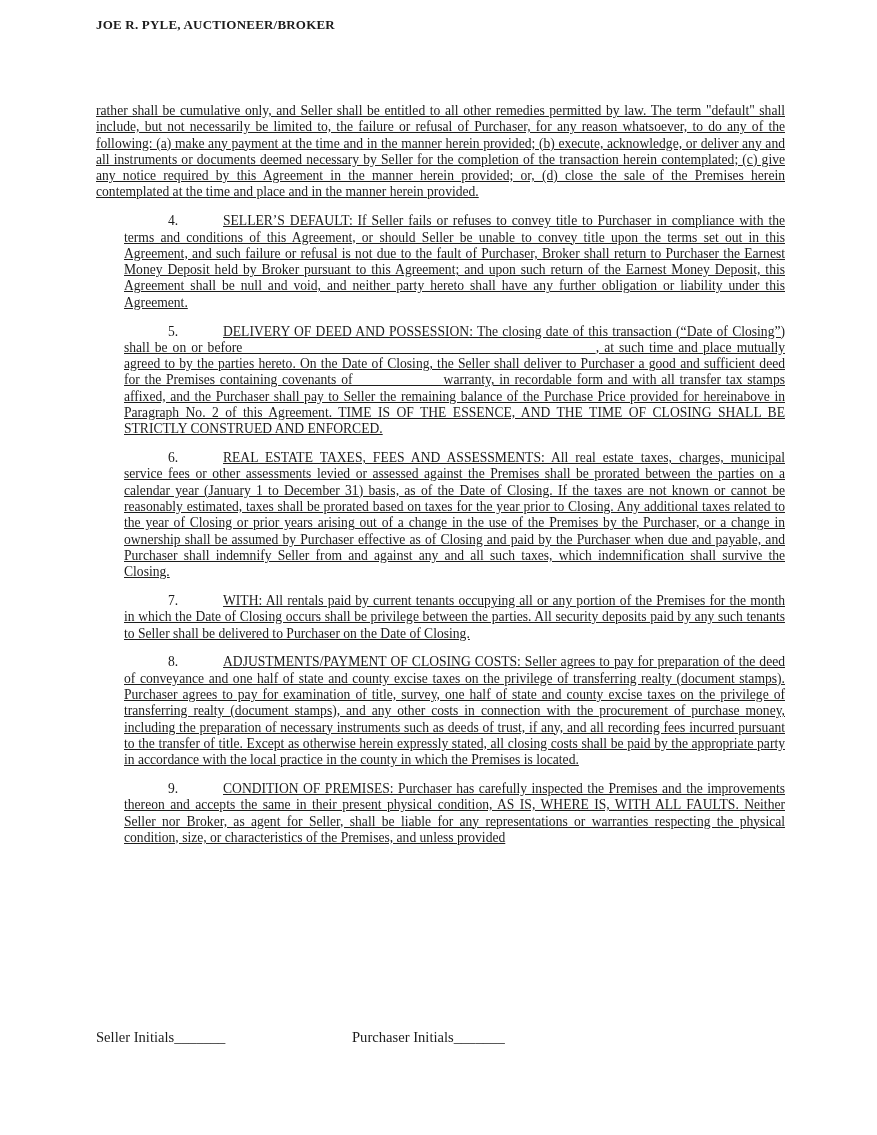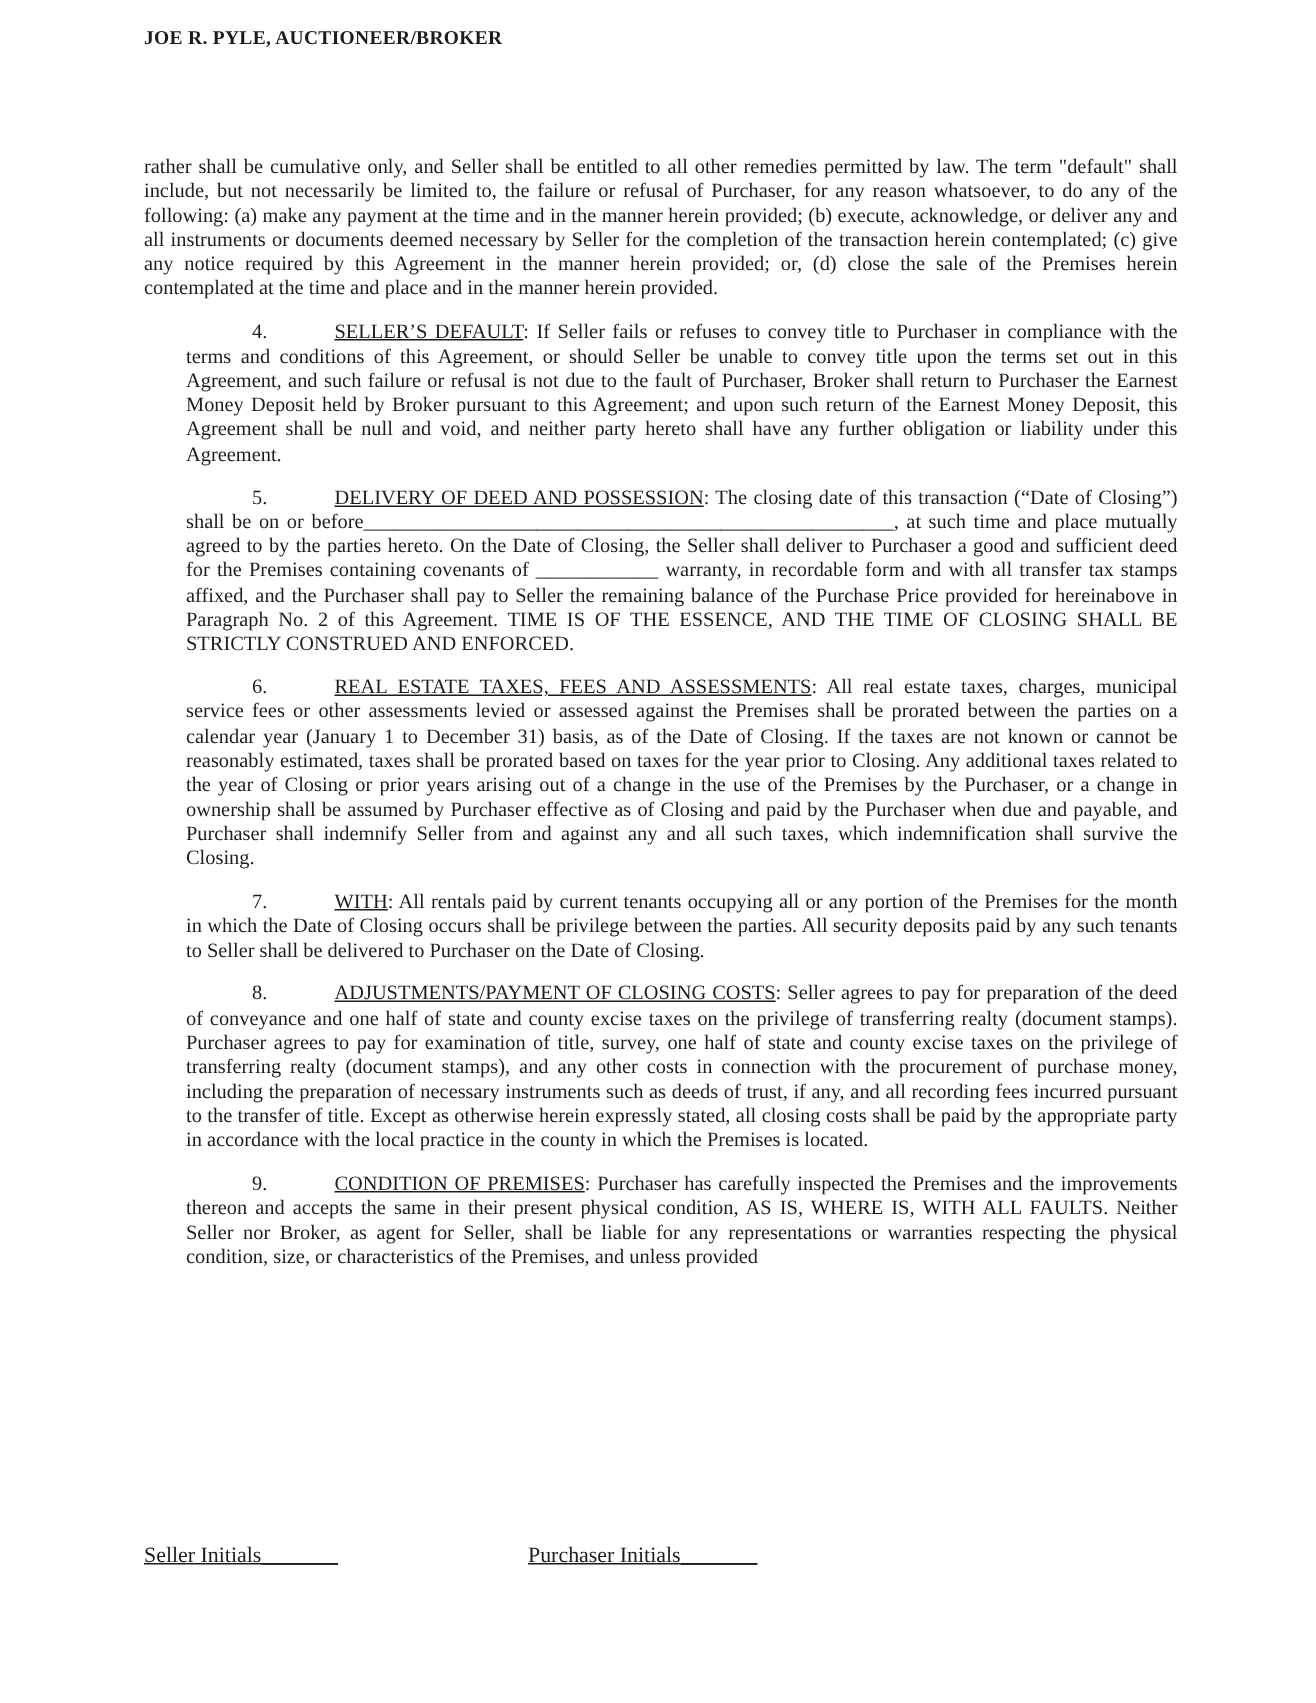--- a/index.html
+++ b/index.html
@@ -22,40 +22,41 @@
     letter-spacing: 0.2px;
     white-space: nowrap;
   }
   .content {
     position: absolute;
     left: 96px;
     top: 103px;
     width: 689px;
     font-size: 13.6px;
     line-height: 16.3px;
+    text-decoration: underline;
   }
   .para {
     text-align: justify;
     margin-bottom: 12.5px;
   }
   .para.indented { text-indent: 44px; margin-left: 28px; }
   .num {
     display: inline-block;
     width: 55px;
     text-indent: 0;
   }
   .heading { text-decoration: underline; }
   .doc-footer {
     position: absolute;
     left: 96px;
     top: 1029px;
     width: 689px;
     font-size: 14.6px;
   }
-  .footer-item { position: absolute; white-space: nowrap; text-decoration: underline; }
+  .footer-item { position: absolute; white-space: nowrap; }
   .footer-item.seller { left: 0; }
   .footer-item.purchaser { left: 256px; }
 </style>
 </head>
 <body>
 
 <div class="page">
 
   <div class="doc-header">JOE R. PYLE, AUCTIONEER/BROKER</div>
 

